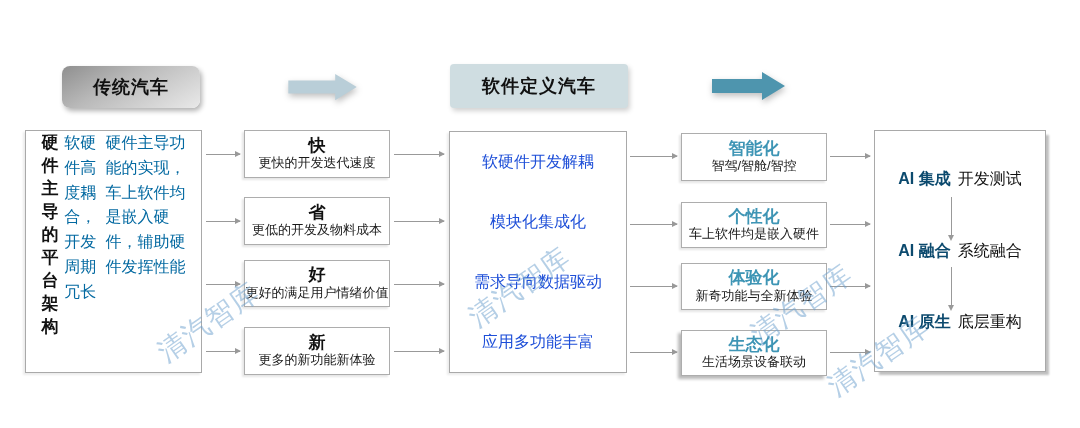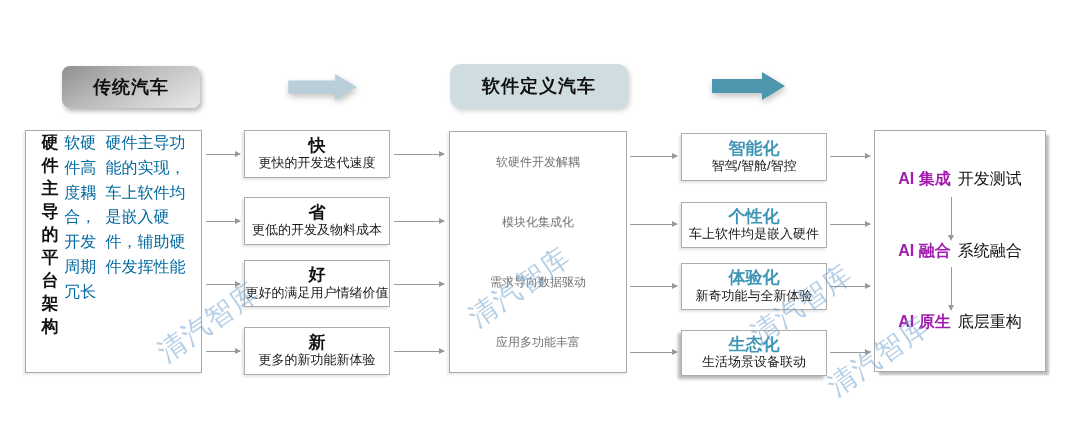--- a/index.html
+++ b/index.html
@@ -5,54 +5,54 @@
   html,body{margin:0;padding:0;background:#ffffff;}
   body{font-family:"Liberation Sans","DejaVu Sans",sans-serif;}
   #canvas{position:relative;width:1080px;height:428px;background:#ffffff;overflow:hidden;padding-left:25px;}
 
   
   .stage-header{position:absolute;display:flex;align-items:center;justify-content:center;
     font-size:18px;font-weight:bold;color:#111;letter-spacing:1px;}
   .hdr-gray{left:62px;top:66px;width:138px;height:42px;border-radius:8px;
     background:linear-gradient(150deg,#8f8f8f 0%,#b9b9b9 40%,#e9e9e9 100%);
     box-shadow:2px 3px 5px rgba(0,0,0,0.30);}
-  .hdr-blue{left:450px;top:64px;width:178px;height:44px;border-radius:10px;
+  .hdr-blue{left:450px;top:64px;width:178px;height:44px;border-radius:4px;
     background:#cfdde1;box-shadow:2px 3px 5px rgba(0,0,0,0.18);}
   .hdr-teal{left:872px;top:62px;width:168px;height:46px;border-radius:10px;
     background:#4b93ac;color:#ffffff;box-shadow:2px 3px 5px rgba(0,0,0,0.30);}
 
   
   .flow-arrow{position:absolute;filter:drop-shadow(1px 3px 3px rgba(0,0,0,0.25));}
   .fa1{left:288px;top:72px;width:70px;height:30px;}
   .fa2{left:712px;top:70px;width:74px;height:32px;}
 
   
   .panel{position:absolute;background:#ffffff;border:1px solid #a9a9a9;box-sizing:border-box;}
   .panel-left{left:25px;top:130px;width:177px;height:243px;display:flex;flex-direction:row;
     justify-content:center;padding:0 10px;box-shadow:-2px 2px 2px rgba(0,0,0,0.08);}
   .panel-left .p-title{font-size:17px;font-weight:bold;color:#111;text-align:center;margin-bottom:8px;}
   .panel-left .p-line{font-size:16px;color:#0369a1;line-height:1.55;}
   .panel-mid{left:449px;top:131px;width:178px;height:242px;display:flex;flex-direction:column;
     justify-content:space-around;align-items:center;box-shadow:-2px 2px 2px rgba(0,0,0,0.08);}
-  .panel-mid .feature{font-size:12px;font-weight:500;color:#737373;}
+  .panel-mid .feature{font-size:16px;font-weight:500;color:#1d4ed8;}
   .panel-right{left:874px;top:130px;width:172px;height:242px;
     box-shadow:4px 4px 2px -1px rgba(0,0,0,0.25);}
 
   .small-box{position:absolute;left:244px;width:146px;height:48px;background:#fff;
     border:1px solid #adadad;box-sizing:border-box;display:flex;flex-direction:column;
     align-items:center;justify-content:center;box-shadow:-2px 2px 2px rgba(0,0,0,0.10);}
   .small-box .sb-title{font-size:17px;font-weight:bold;color:#111;line-height:1.05;}
   .small-box .sb-sub{font-size:13px;color:#1a1a1a;margin-top:2px;line-height:1.15;}
   .trait{left:681px;}
   .trait .sb-title{color:#3e95b5;text-align:right;}
   .shadowed{box-shadow:-3px 3px 3px rgba(0,0,0,0.28);}
 
   
   .ai-row{position:absolute;left:0;width:100%;text-align:center;font-size:16px;white-space:nowrap;}
-  .ai-row .ai-label{color:#a21caf;font-weight:600;}
+  .ai-row .ai-label{color:#0c4a6e;font-weight:600;}
   .ai-row .ai-desc{color:#111;margin-left:7px;}
   .vconn{position:absolute;width:0;border-left:1px solid #999;}
   .vconn::after{content:'';position:absolute;left:-4px;bottom:-6px;width:0;height:0;
     border-top:6px solid #999;border-left:3.5px solid transparent;border-right:3.5px solid transparent;}
 
   
   .conn{position:absolute;height:1px;background:#999;}
   .conn::after{content:'';position:absolute;right:-1px;top:-3px;width:0;height:0;
     border-left:6px solid #999;border-top:3.5px solid transparent;border-bottom:3.5px solid transparent;}
 

